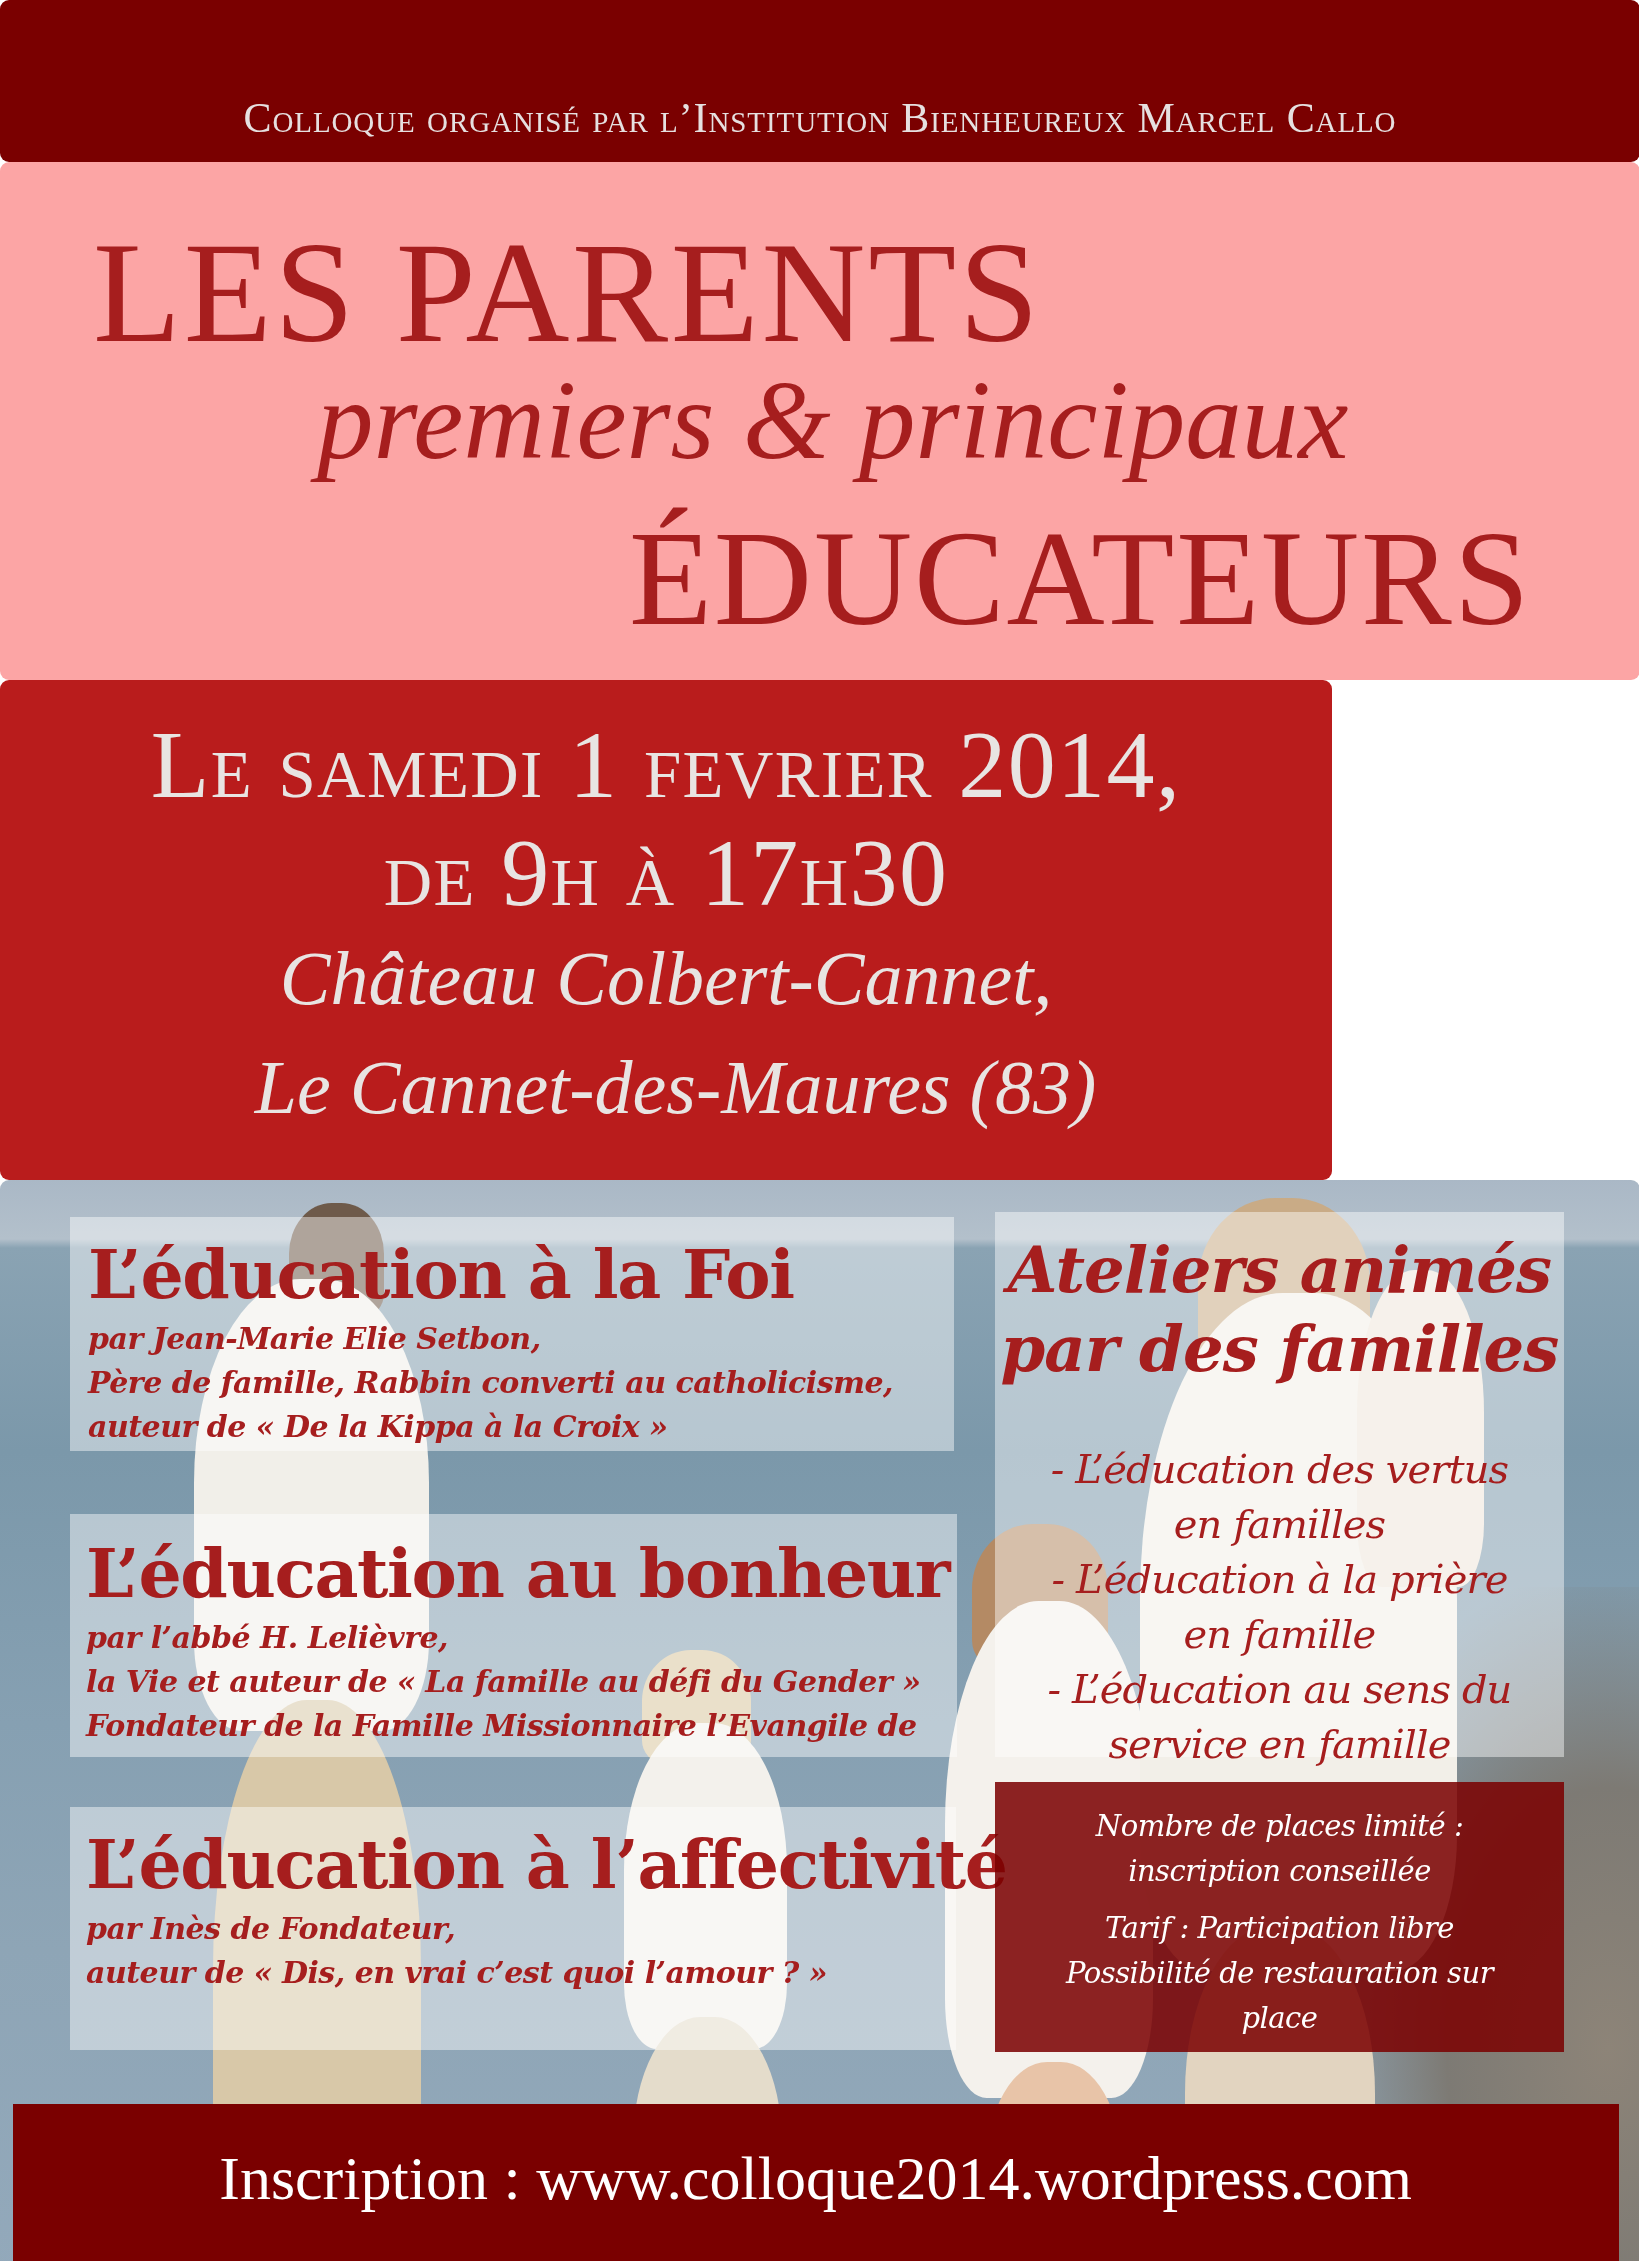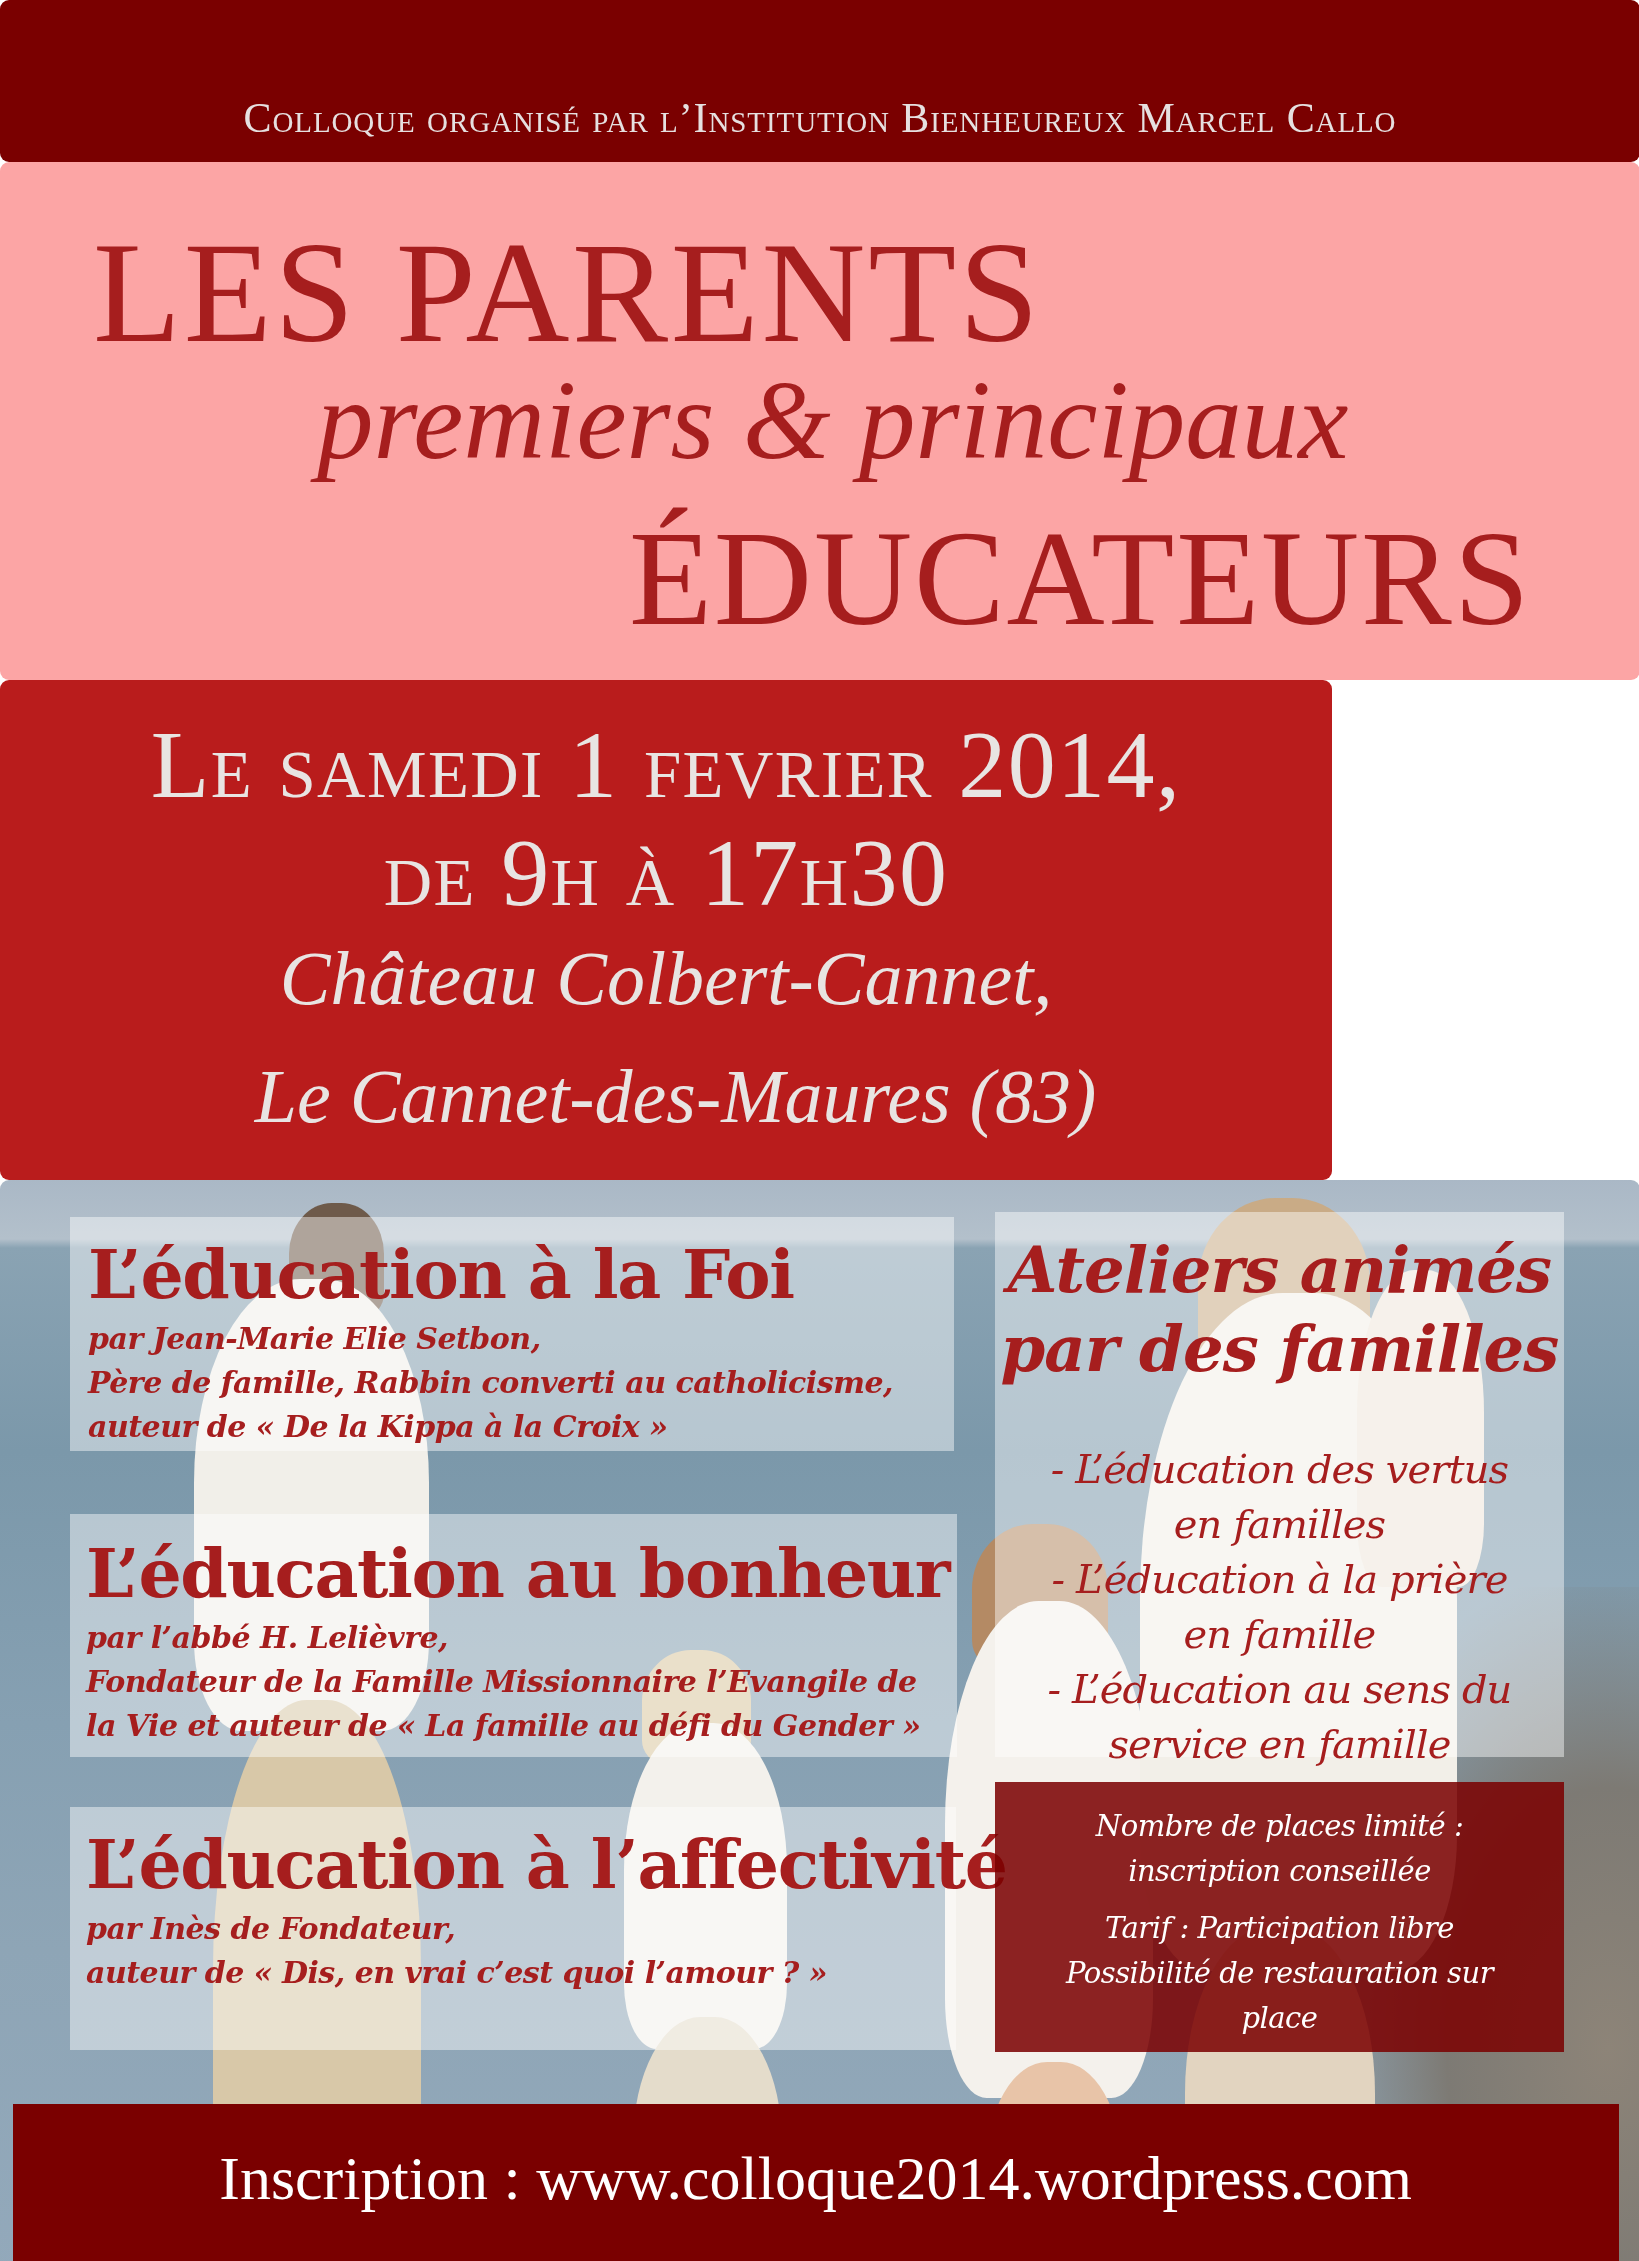--- a/index.html
+++ b/index.html
@@ -19,21 +19,21 @@
   .t-line { position: absolute; color: #a61e1e; white-space: nowrap; line-height: 1; font-family: "Liberation Serif", serif; }
   .t1 { left: 93px; top: 59px; font-size: 144px; letter-spacing: 2.7px; }
   .t2 { left: 317px; top: 201px; font-size: 113px; font-style: italic; }
   .t3 { left: 629px; top: 348px; font-size: 136px; letter-spacing: 1.8px; }
 
   .date-band { left: 0; top: 680px; width: 1332px; height: 500px; background: #b91c1c; color: #e8e4e2; }
   .d-line { position: absolute; left: 0; right: 0; text-align: center; white-space: nowrap; line-height: 1; font-family: "Liberation Serif", serif; }
   .d1 { top: 37px; font-size: 96px; font-variant: small-caps; letter-spacing: 1.4px; }
   .d2 { top: 145px; font-size: 96px; font-variant: small-caps; letter-spacing: 1.4px; }
   .d3 { top: 260px; font-size: 76px; font-style: italic; }
-  .d4 { top: 378px; font-size: 76px; font-style: italic; padding-left: 19px; }
+  .d4 { top: 369px; font-size: 76px; font-style: italic; padding-left: 19px; }
 
   .photo {
     left: 0; top: 1180px; width: 1640px; height: 1117px; overflow: hidden;
     background: linear-gradient(180deg, #aab8c6 0px, #b3c0cb 59px, #8aa3b3 68px, #7b98aa 271px, #86a0b2 543px, #8ea5b6 769px, #93a9bb 1117px);
   }
   .photo .shore {
     position: absolute; right: -90px; top: 407px; width: 407px; height: 769px;
     background: radial-gradient(ellipse at 70% 60%, #8d8478 0%, #7d7a74 40%, rgba(125,122,116,0) 75%);
   }
   .photo .fig { position: absolute; border-radius: 45% 45% 20% 20%; }
@@ -125,22 +125,22 @@
 <div class="box box1">
   <h2>L’éducation à la Foi</h2>
   <div class="sub">par Jean-Marie Elie Setbon,</div>
   <div class="sub">Père de famille, Rabbin converti au catholicisme,</div>
   <div class="sub">auteur de « De la Kippa à la Croix »</div>
 </div>
 
 <div class="box box2">
   <h2>L’éducation au bonheur</h2>
   <div class="sub">par l’abbé H. Lelièvre,</div>
+  <div class="sub">la Vie et auteur de « La famille au défi du Gender »</div>
   <div class="sub">Fondateur de la Famille Missionnaire l’Evangile de</div>
-  <div class="sub">la Vie et auteur de « La famille au défi du Gender »</div>
 </div>
 
 <div class="box box3">
   <h2>L’éducation à l’affectivité</h2>
   <div class="sub">par Inès de Fondateur,</div>
   <div class="sub">auteur de « Dis, en vrai c’est quoi l’amour ? »</div>
 </div>
 
 <div class="box rbox">
   <div class="rh">Ateliers animés</div>

